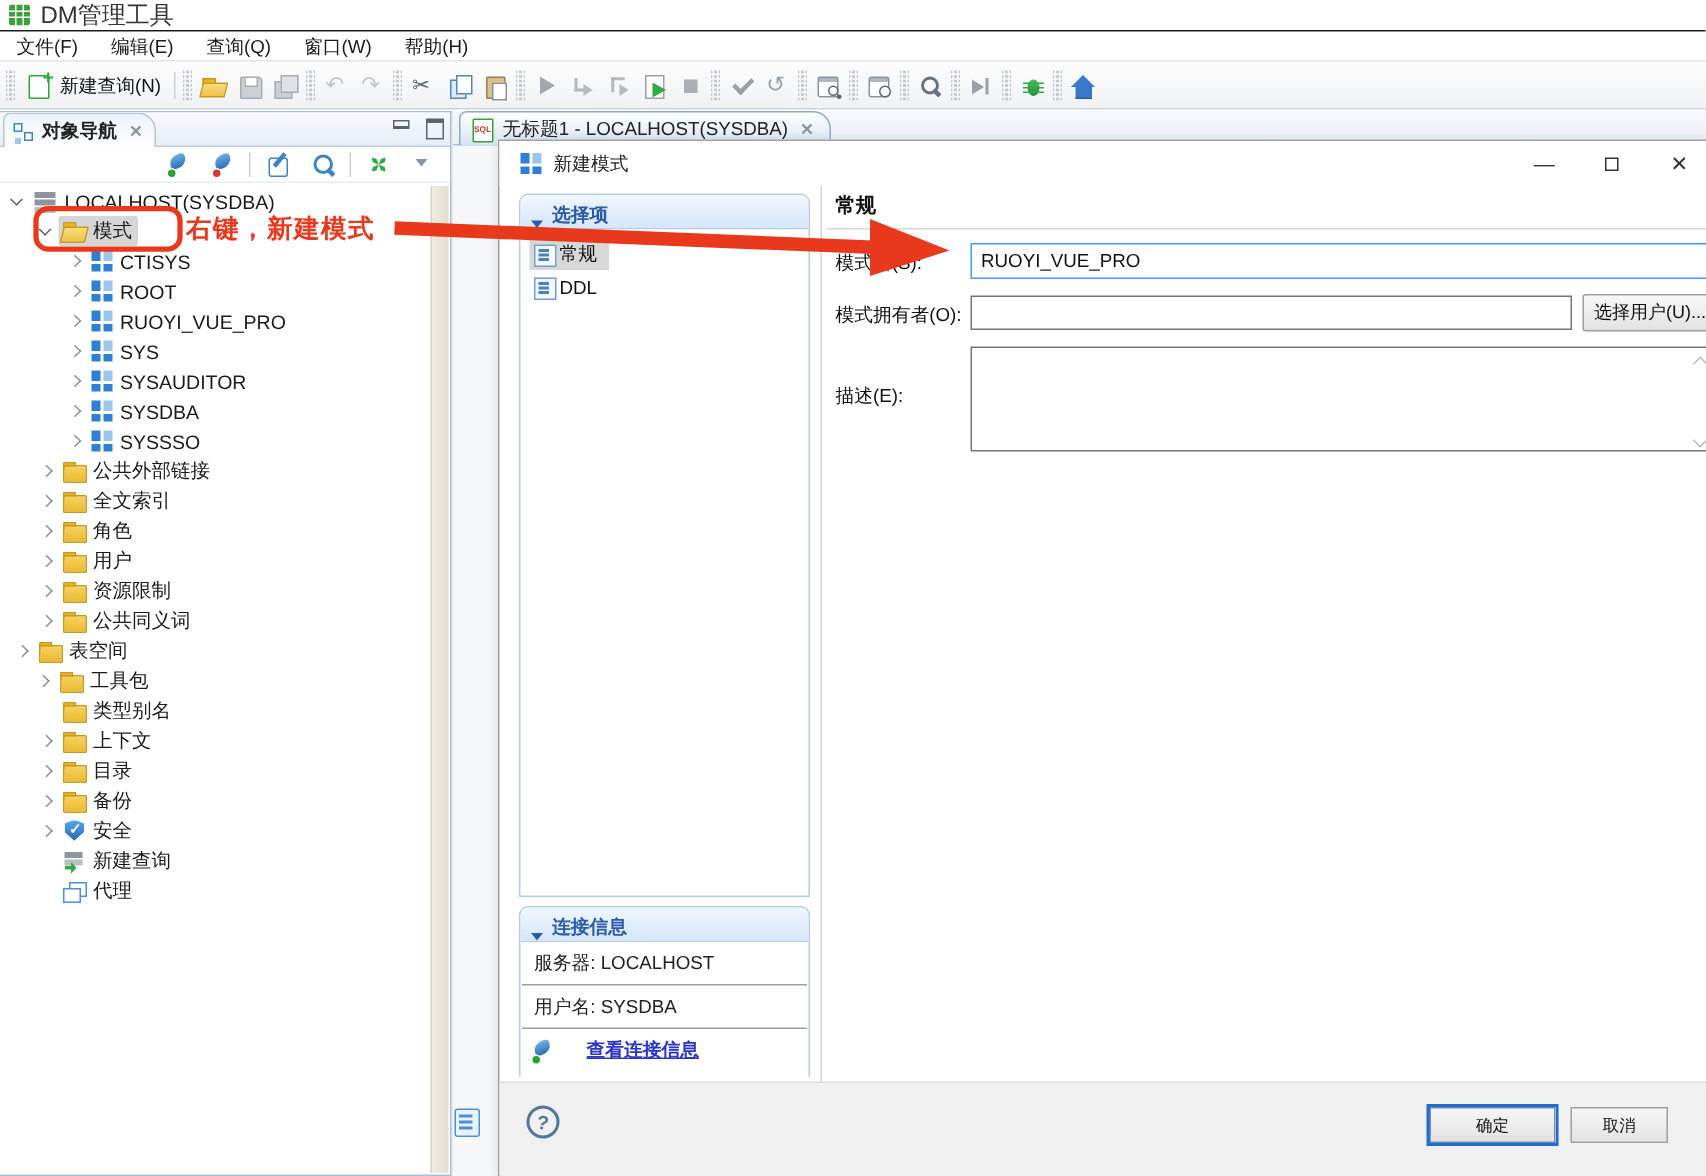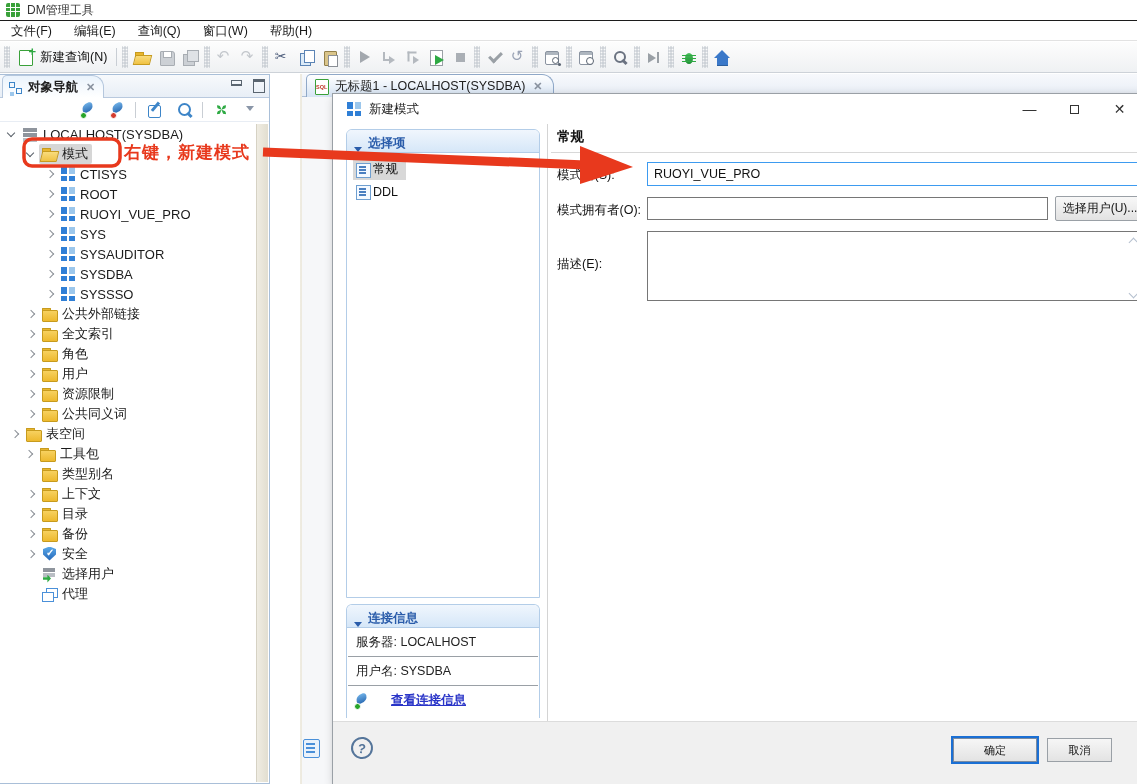--- a/index.html
+++ b/index.html
@@ -2,21 +2,21 @@
 <html><head>
 <meta charset="utf-8">
 <style>
   * { margin:0; padding:0; box-sizing:border-box; }
   html,body { width:1137px; height:784px; overflow:hidden; background:#fff;
     font-family:"Liberation Sans", sans-serif; color:#1a1a1a; }
 
   
   #titlebar { position:absolute; left:0; top:0; width:1137px; height:21px;
     background:#fff; border-bottom:1px solid #1c1c1c; display:flex; align-items:center; gap:7px; padding-left:6px; }
-  #titlebar .t { font-size:12px; color:#333; }
+  #titlebar .t { font-size:16px; color:#333; }
   #menubar { position:absolute; left:0; top:22px; width:1137px; height:19px; background:#fff;
     border-bottom:1px solid #e2e2e2; display:flex; align-items:center; }
   #menubar span { font-size:12.5px; padding:0 11px; color:#1a1a1a; cursor:default; }
   #toolbar { position:absolute; left:0; top:42px; width:1137px; height:31px;
     background:linear-gradient(#fdfdfd,#eff1f3); border-bottom:1px solid #cdd2d8;
     display:flex; align-items:center; padding-left:2px; }
   .tb-handle { width:6px; height:22px; margin:0 2px;
     background:radial-gradient(circle,#bfc5cc 1px,transparent 1.2px); background-size:3px 3px; background-position:center; }
   .tbtn { width:24px; height:24px; display:flex; align-items:center; justify-content:center; border-radius:3px; }
   #newq { display:flex; align-items:center; gap:5px; padding:2px 6px; border-radius:3px; }
@@ -34,21 +34,21 @@
     background:linear-gradient(#ffffff,#d6e4f4); border:1px solid #8fa8c8; border-bottom:none;
     border-radius:5px 12px 0 0; display:flex; align-items:center; gap:5px; }
   #ed-tab .lbl { font-size:12.5px; color:#222; }
   .tab-close { font-size:11px; color:#8a93a0; font-weight:bold; padding-left:3px; cursor:default; }
   #restore-ico { position:absolute; left:303px; top:739px; width:17px; height:19px;
     border:1.5px solid #4a90d9; background:#eaf2fb; border-radius:2px; }
   #restore-ico::after { content:""; position:absolute; left:2px; top:3px; width:9px; height:2px;
     background:#4a90d9; box-shadow:0 4px 0 #4a90d9, 0 8px 0 #4a90d9; }
 
   
-  #lpanel { position:absolute; left:0; top:74px; width:270px; height:710px; background:#fff;
+  #lpanel { position:absolute; left:0; top:74px; width:301px; height:710px; background:#fff;
     border:1px solid #a9bfd8; border-left:none; }
   #lp-tabbar { height:23px; background:linear-gradient(#f7f9fc,#e8eef6); border-bottom:1px solid #b9c9de; position:relative; }
   #lp-tab { position:absolute; left:2px; top:0; height:23px; padding:0 8px 0 5px;
     background:linear-gradient(#eaf3fc,#ffffff); border:1px solid #b5c7dd; border-bottom:none;
     border-radius:5px 12px 0 0; display:flex; align-items:center; gap:5px; }
   #lp-tab .lbl { font-size:12.5px; font-weight:bold; color:#222; }
   #lp-winbtns { position:absolute; right:6px; top:4px; display:flex; gap:12px; }
   .ic-minimize { width:10px; height:10px; position:relative; }
   .ic-minimize::before { content:""; position:absolute; left:0; top:1px; width:9px; height:3px; border:1px solid #5a6570; border-bottom:2px solid #5a6570; }
   .ic-maximize { width:10px; height:10px; position:relative; }
@@ -555,21 +555,21 @@
         <span class="chev r"></span>
         <span class="node">
           <span class="ic ic-shield"></span>
           <span>安全</span>
         </span>
       </div>
       <div class="trow" style="padding-left: 23px;">
         <span class="chev n"></span>
         <span class="node">
           <span class="ic ic-replicate"></span>
-          <span>选择用户</span>
+          <span>新建查询</span>
         </span>
       </div>
       <div class="trow" style="padding-left: 23px;">
         <span class="chev n"></span>
         <span class="node">
           <span class="ic ic-agent"></span>
           <span>代理</span>
         </span>
       </div>
     </div>

